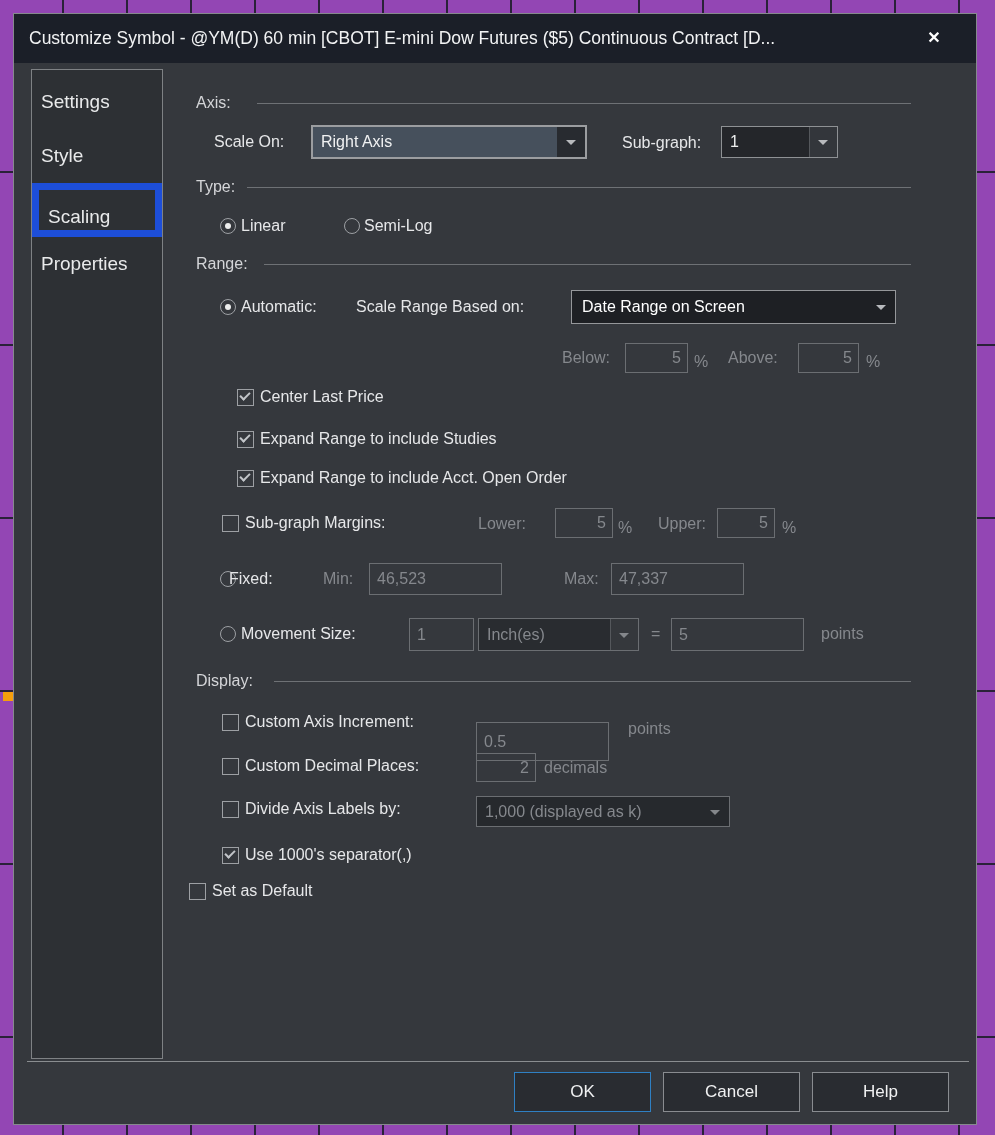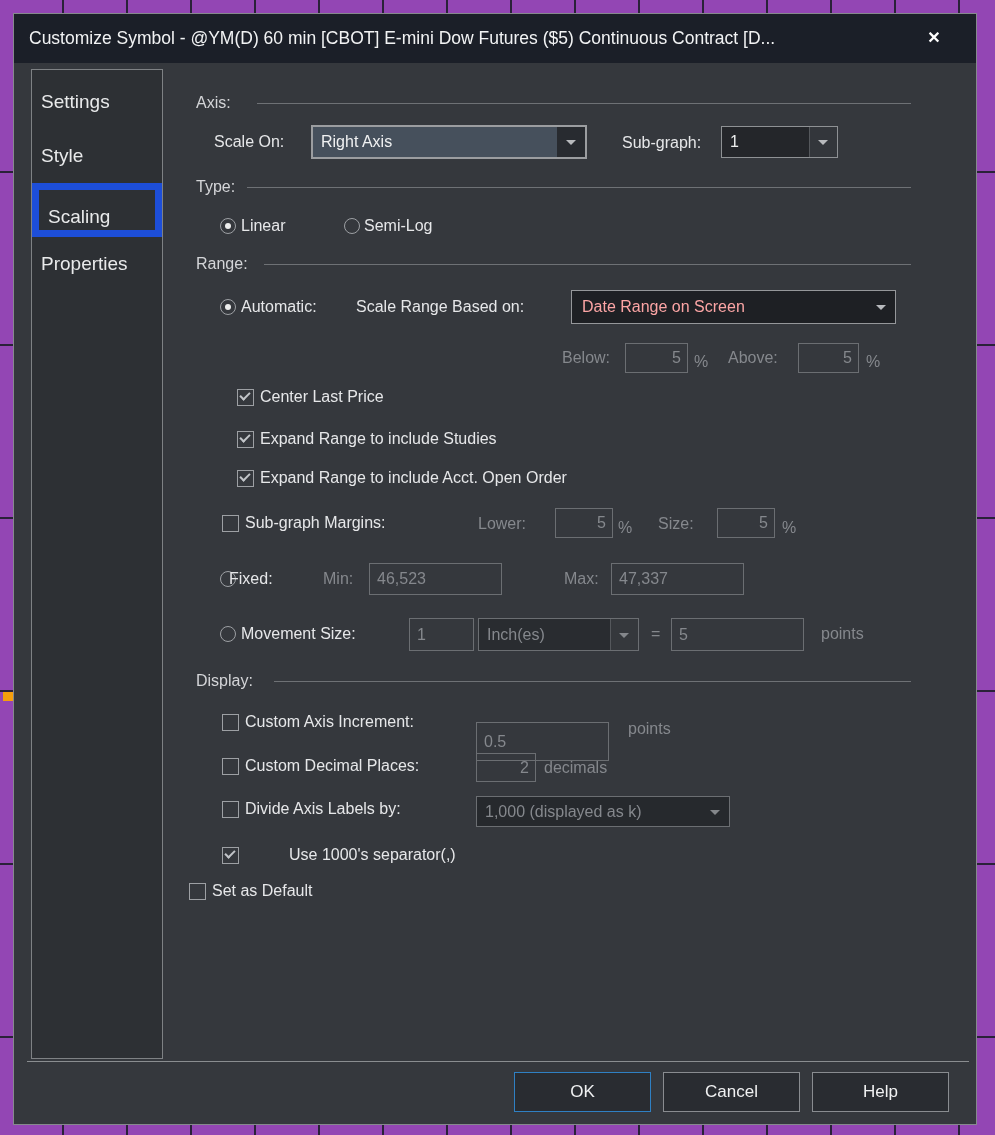--- a/index.html
+++ b/index.html
@@ -70,21 +70,21 @@
     border-left:5px solid transparent; border-right:5px solid transparent; border-top:5px solid #b8babd;
   }
   .dd.disabled .arrow-icon { border-top-color:#84878b; }
   .dd-scaleon { left:297px; top:111px; width:276px; height:34px; background:#46505c; border:2px solid #9b9da0; }
   .dd-scaleon .txt { color:#f0f1f2; line-height:30px; }
   .dd-scaleon .arrowbox { background:#282b30; }
   .dd-subgraph { left:707px; top:112px; width:117px; height:32px; background:#24262a; border:1px solid #8e9194; }
   .dd-subgraph .txt { color:#eceded; line-height:30px; }
   .dd-subgraph .arrowbox { background:#33363b; border-left:1px solid #55585c; }
   .dd-daterange { left:557px; top:276px; width:325px; height:34px; background:#1e2024; border:1px solid #95979a; }
-  .dd-daterange .txt { color:#fca5a5; line-height:32px; padding-left:10px; }
+  .dd-daterange .txt { color:#ffffff; line-height:32px; padding-left:10px; }
   .dd-inches { left:464px; top:604px; width:161px; height:33px; background:#292c30; border:1px solid #6b6e72; }
   .dd-inches .txt { color:#85888d; line-height:31px; }
   .dd-inches .arrowbox { background:#35383c; border-left:1px solid #55585c; }
   .dd-divide { left:462px; top:782px; width:254px; height:31px; background:#26292d; border:1px solid #6b6e72; }
   .dd-divide .txt { color:#85888d; line-height:29px; }
   .footer-rule { position:absolute; left:13px; top:1047px; width:942px; height:1px; background:#8a8d90; }
   .btn {
     position:absolute; top:1058px; width:137px; height:40px; background:#292c31;
     color:#f0f1f2; font-size:17px; text-align:center; line-height:38px; border:1px solid #898c90;
   }
@@ -176,21 +176,21 @@
   <div class="cb checked" style="left:223px; top:456px;">
       <span class="check"></span>
     </div>
   <div class="lbl" style="left:246px; top:455px;">Expand Range to include Acct. Open Order</div>
 
   <div class="cb" style="left:208px; top:501px;"></div>
   <div class="lbl" style="left:231px; top:500px;">Sub-graph Margins:</div>
   <div class="lbl dim" style="left:464px; top:501px;">Lower:</div>
   <input class="inp right" style="left: 541px; top: 494px; width: 58px; height: 30px;" value="5">
   <div class="lbl dim" style="left:604px; top:505px;">%</div>
-  <div class="lbl dim" style="left:644px; top:501px;">Size:</div>
+  <div class="lbl dim" style="left:644px; top:501px;">Upper:</div>
   <input class="inp right" style="left: 703px; top: 494px; width: 58px; height: 30px;" value="5">
   <div class="lbl dim" style="left:768px; top:505px;">%</div>
 
   <div class="radio" style="left:206px; top:557px;"></div>
   <div class="lbl" style="left:215px; top:556px;">Fixed:</div>
   <div class="lbl dim" style="left:309px; top:556px;">Min:</div>
   <input class="inp left" style="left: 355px; top: 549px; width: 133px; height: 32px;" value="46,523">
   <div class="lbl dim" style="left:550px; top:556px;">Max:</div>
   <input class="inp left" style="left: 597px; top: 549px; width: 133px; height: 32px;" value="47,337">
 
@@ -225,21 +225,21 @@
   <div class="dd dd-divide disabled">
     <span class="txt">1,000 (displayed as k)</span>
     <span class="arrowbox">
         <span class="arrow-icon"></span>
       </span>
   </div>
 
   <div class="cb checked" style="left:208px; top:833px;">
       <span class="check"></span>
     </div>
-  <div class="lbl" style="left:231px; top:832px;margin-left:44px;">Use 1000's separator(,)</div>
+  <div class="lbl" style="left:231px; top:832px;">Use 1000's separator(,)</div>
 
   <div class="cb" style="left:175px; top:869px;"></div>
   <div class="lbl" style="left:198px; top:868px;">Set as Default</div>
 
   <div class="footer-rule"></div>
   <div class="btn ok">OK</div>
   <div class="btn cancel">Cancel</div>
   <div class="btn help">Help</div>
 
 </div>

